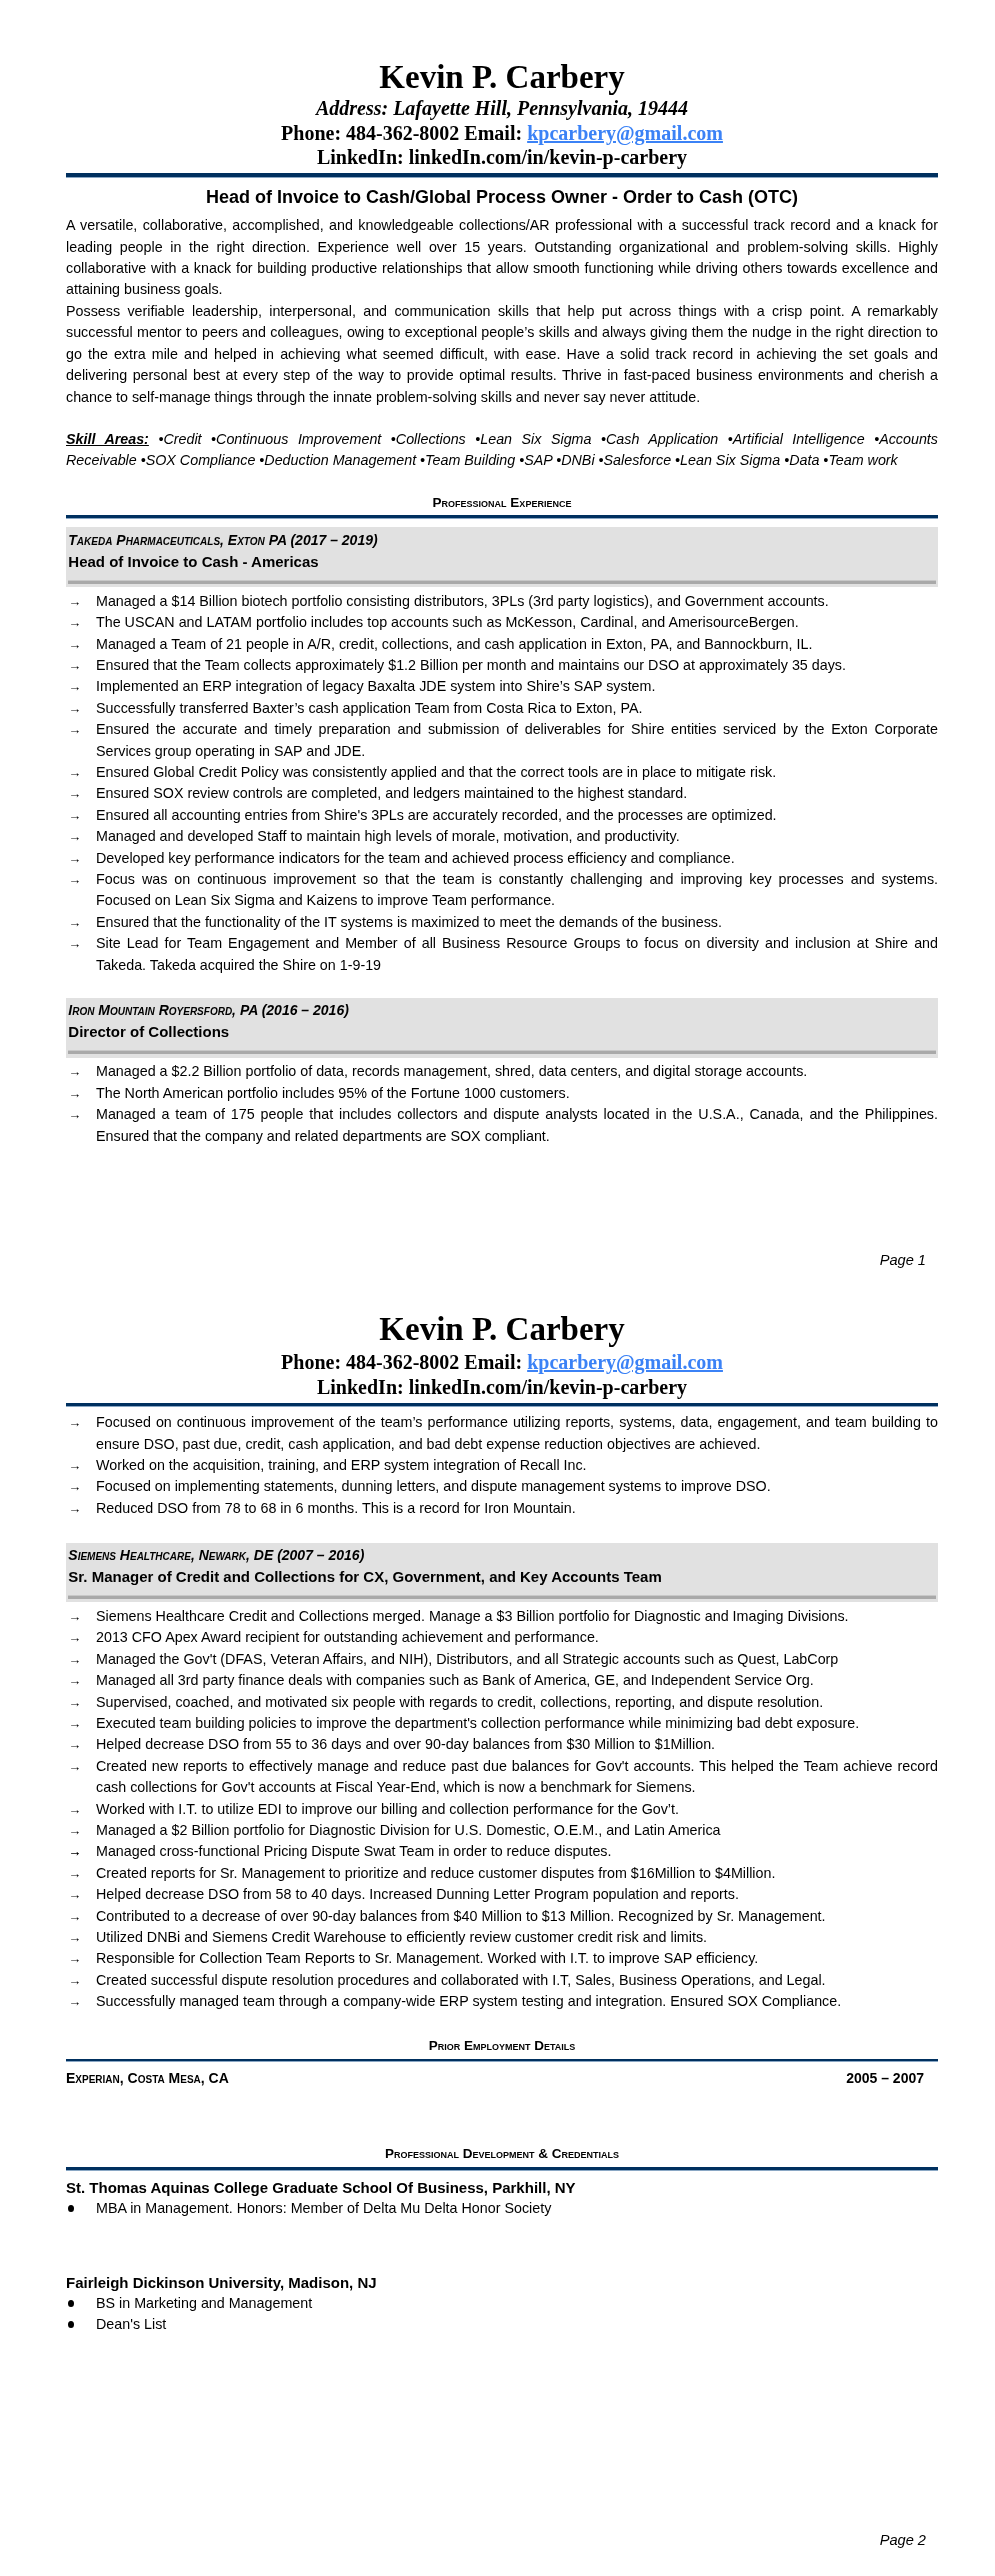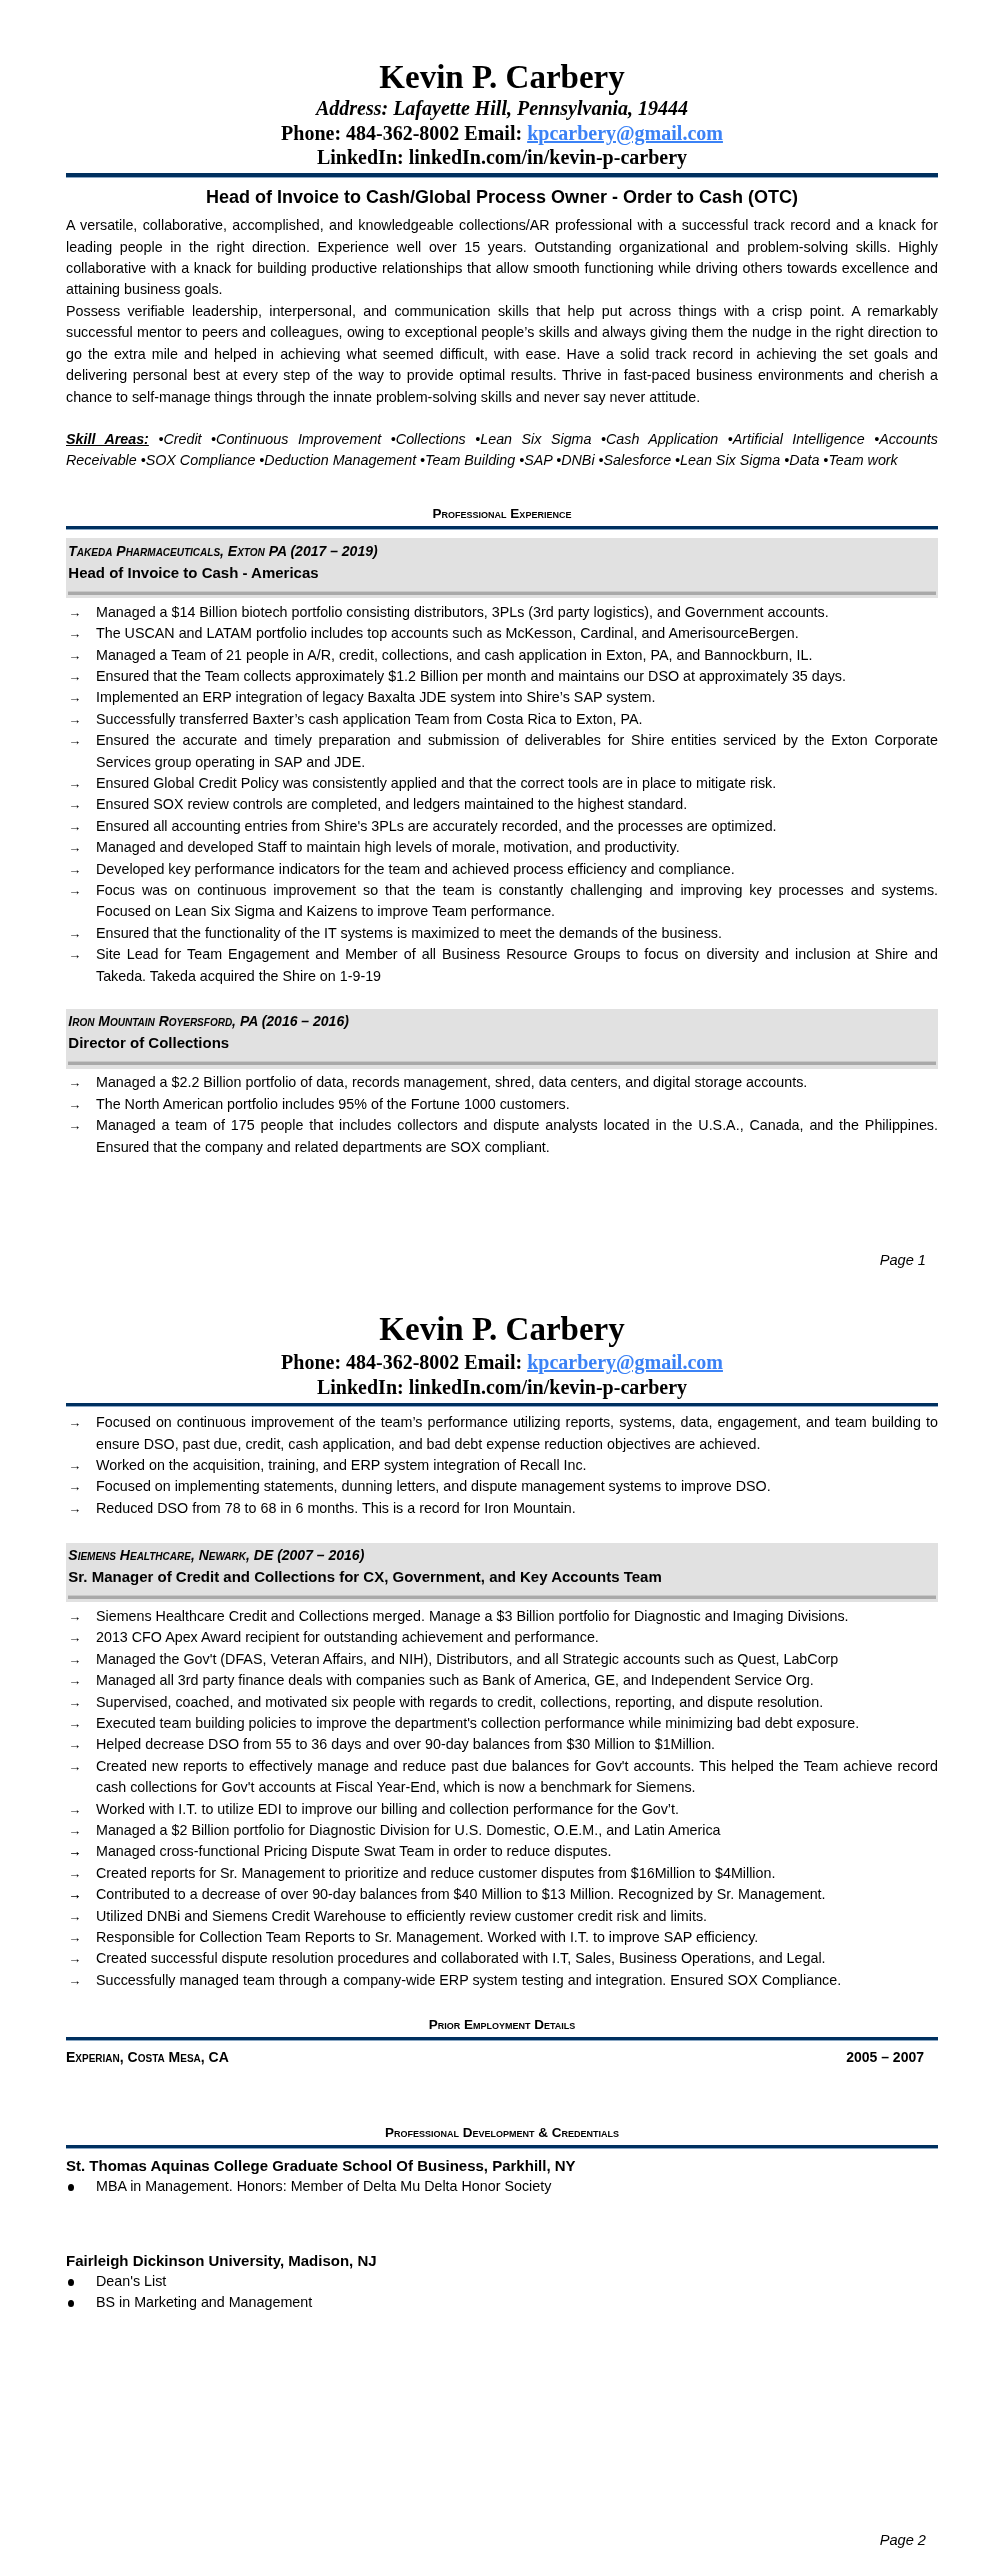--- a/index.html
+++ b/index.html
@@ -54,21 +54,21 @@
 
     <div style="margin-top:5.9px;">
       <p class="para">A versatile, collaborative, accomplished, and knowledgeable collections/AR professional with a successful track record and a knack for leading people in the right direction. Experience well over 15 years. Outstanding organizational and problem-solving skills. Highly collaborative with a knack for building productive relationships that allow smooth functioning while driving others towards excellence and attaining business goals.</p>
       <p class="para">Possess verifiable leadership, interpersonal, and communication skills that help put across things with a crisp point. A remarkably successful mentor to peers and colleagues, owing to exceptional people’s skills and always giving them the nudge in the right direction to go the extra mile and helped in achieving what seemed difficult, with ease. Have a solid track record in achieving the set goals and delivering personal best at every step of the way to provide optimal results. Thrive in fast-paced business environments and cherish a chance to self-manage things through the innate problem-solving skills and never say never attitude.</p>
     </div>
 
     <p class="skills" style="margin-top:21px;">
       <span class="label">Skill Areas:</span><span> •Credit •Continuous Improvement •Collections •Lean Six Sigma •Cash Application •Artificial Intelligence •Accounts Receivable •SOX Compliance •Deduction Management •Team Building •SAP •DNBi •Salesforce •Lean Six Sigma •Data •Team work</span>
     </p>
 
-    <p class="section-title" style="margin-top:32px;">Professional Experience</p>
+    <p class="section-title" style="margin-top:21px;">Professional Experience</p>
     <div class="rule-navy thin" style="margin-top:3.5px;"></div>
 
     <div class="job-box" style="margin-top:8.2px;">
       <div class="job-company">Takeda Pharmaceuticals, Exton PA (2017 – 2019)</div>
       <div class="job-title">Head of Invoice to Cash - Americas</div>
       <div class="job-rule"></div>
     </div>
     <ul class="arrows" style="margin-top:3.5px;">
       <li><span class="arrow">→</span><span>Managed a $14 Billion biotech portfolio consisting distributors, 3PLs (3rd party logistics), and Government accounts.</span></li>
       <li><span class="arrow">→</span><span>The USCAN and LATAM portfolio includes top accounts such as McKesson, Cardinal, and AmerisourceBergen.</span></li>
@@ -129,21 +129,21 @@
       <li><span class="arrow">→</span><span>Managed all 3rd party finance deals with companies such as Bank of America, GE, and Independent Service Org.</span></li>
       <li><span class="arrow">→</span><span>Supervised, coached, and motivated six people with regards to credit, collections, reporting, and dispute resolution.</span></li>
       <li><span class="arrow">→</span><span>Executed team building policies to improve the department's collection performance while minimizing bad debt exposure.</span></li>
       <li><span class="arrow">→</span><span>Helped decrease DSO from 55 to 36 days and over 90-day balances from $30 Million to $1Million.</span></li>
       <li><span class="arrow">→</span><span>Created new reports to effectively manage and reduce past due balances for Gov't accounts. This helped the Team achieve record cash collections for Gov't accounts at Fiscal Year-End, which is now a benchmark for Siemens.</span></li>
       <li><span class="arrow">→</span><span>Worked with I.T. to utilize EDI to improve our billing and collection performance for the Gov’t.</span></li>
       <li><span class="arrow">→</span><span>Managed a $2 Billion portfolio for Diagnostic Division for U.S. Domestic, O.E.M., and Latin America</span></li>
       <li><span class="arrow">→</span></li>
       <li><span class="arrow">→</span><span>Managed cross-functional Pricing Dispute Swat Team in order to reduce disputes.</span></li>
       <li><span class="arrow">→</span><span>Created reports for Sr. Management to prioritize and reduce customer disputes from $16Million to $4Million.</span></li>
-      <li><span class="arrow">→</span></li>
+      <li><span class="arrow">→</span><span>Helped decrease DSO from 58 to 40 days. Increased Dunning Letter Program population and reports.</span></li>
       <li><span class="arrow">→</span><span>Contributed to a decrease of over 90-day balances from $40 Million to $13 Million. Recognized by Sr. Management.</span></li>
       <li><span class="arrow">→</span><span>Utilized DNBi and Siemens Credit Warehouse to efficiently review customer credit risk and limits.</span></li>
       <li><span class="arrow">→</span><span>Responsible for Collection Team Reports to Sr. Management. Worked with I.T. to improve SAP efficiency.</span></li>
       <li><span class="arrow">→</span><span>Created successful dispute resolution procedures and collaborated with I.T, Sales, Business Operations, and Legal.</span></li>
       <li><span class="arrow">→</span><span>Successfully managed team through a company-wide ERP system testing and integration. Ensured SOX Compliance.</span></li>
     </ul>
 
     <p class="section-title" style="margin-top:23.4px;">Prior Employment Details</p>
     <div class="rule-navy thin" style="margin-top:3.5px;"></div>
     <div class="prior-row" style="margin-top:5.9px;">
@@ -157,20 +157,20 @@
     <div style="margin-top:5.9px;">
       <p class="school">St. Thomas Aquinas College Graduate School Of Business, Parkhill, NY</p>
       <ul class="dots">
         <li><span class="dot"></span><span>MBA in Management. Honors: Member of Delta Mu Delta Honor Society</span></li>
       </ul>
     </div>
 
     <div style="margin-top:53px;">
       <p class="school">Fairleigh Dickinson University, Madison, NJ</p>
       <ul class="dots">
+        <li><span class="dot"></span><span>BS in Marketing and Management</span></li>
         <li><span class="dot"></span><span>Dean's List</span></li>
-        <li><span class="dot"></span><span>BS in Marketing and Management</span></li>
       </ul>
     </div>
   </div>
   <div class="page-num" style="top:2532px;">Page 2</div>
 </div>
 
 
 </body></html>

